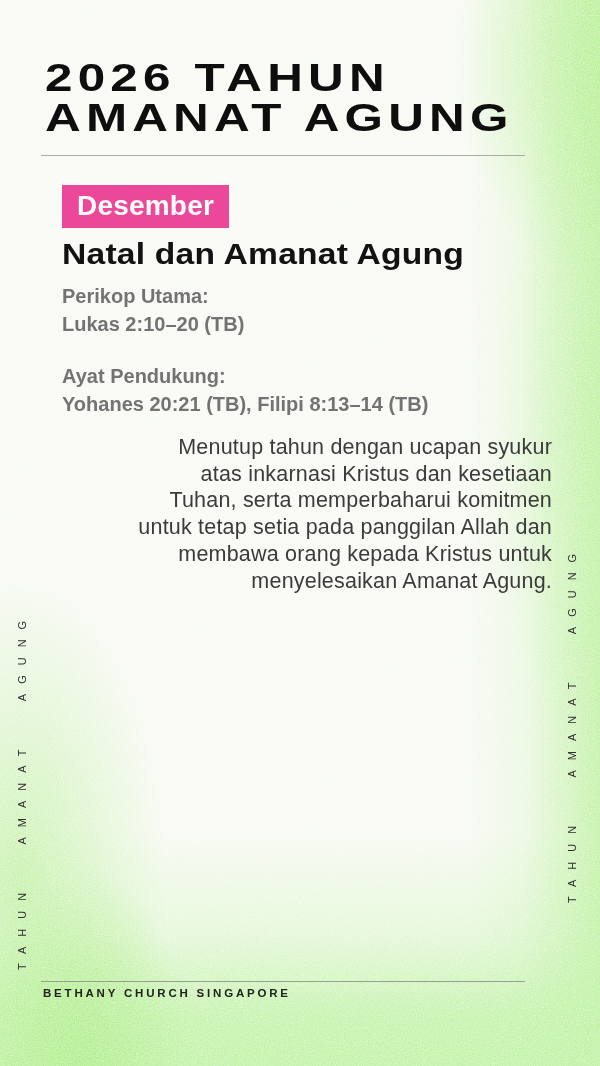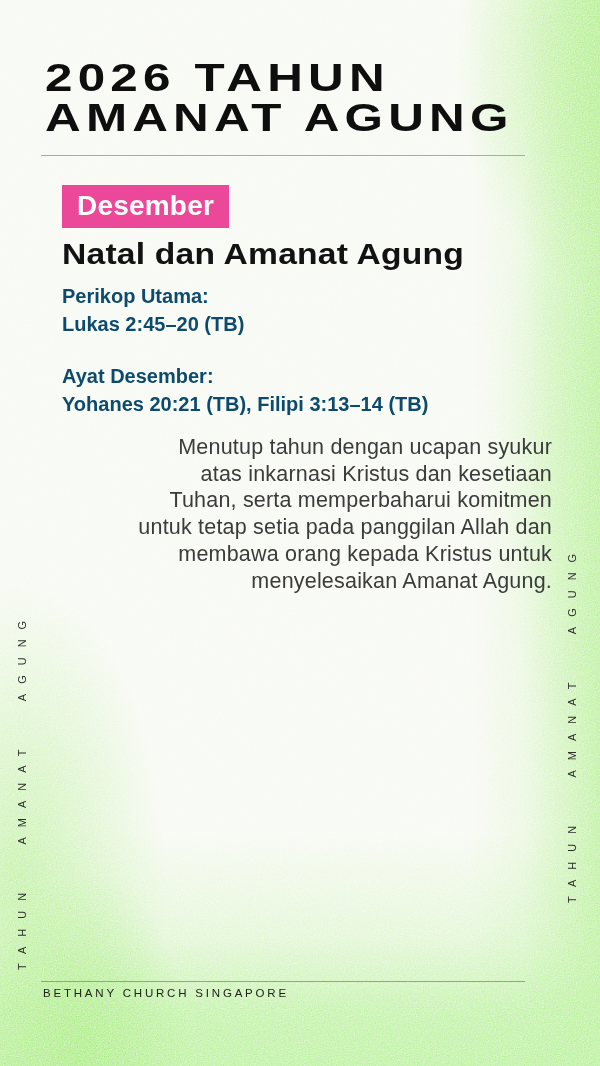--- a/index.html
+++ b/index.html
@@ -41,41 +41,41 @@
     background:#ec4899;color:#fdfdfb;
     font-size:28px;font-weight:700;line-height:28px;
     padding:7px 15px 8px 15px;letter-spacing:.2px;
   }
   .theme-title{
     position:absolute;left:62px;top:237px;
     font-size:30px;font-weight:700;color:#121212;
     letter-spacing:.2px;white-space:nowrap;
     transform:scaleX(1.12);transform-origin:0 0;
   }
-  .passage{position:absolute;left:62px;font-size:20px;font-weight:700;color:#0c4a6e;line-height:27.5px;}
+  .passage{position:absolute;left:62px;font-size:20px;font-weight:700;color:#737373;line-height:27.5px;}
   .passage-main{top:283px;}
   .passage-support{top:363px;}
   .passage .value{font-weight:700;}
   .description{
     position:absolute;left:62px;top:434px;
     font-size:21.5px;font-weight:400;color:#3b3b3b;
     line-height:26.7px;letter-spacing:.2px;
     white-space:pre-line;width:490px;text-align:right;
   }
   .vtext{
     position:absolute;white-space:nowrap;
     font-size:11px;font-weight:500;color:#2d2d2d;
     letter-spacing:10px;word-spacing:26px;
     transform:rotate(-90deg);transform-origin:0 0;
   }
   .vtext-left{left:16px;top:970px;}
   .vtext-right{left:566px;top:903px;}
   .footer-org{
     position:absolute;left:43px;top:987px;
-    font-size:11.5px;font-weight:400;color:#20241c;
+    font-size:11.5px;font-weight:700;color:#20241c;
     letter-spacing:2.8px;white-space:nowrap;
   }
 </style>
 </head>
 <body>
 
 <div class="canvas">
 
   <div class="bg"></div>
 
@@ -93,26 +93,26 @@
 AMANAT AGUNG</div>
 
     <div class="rule rule-top"></div>
 
     <div class="month-badge">Desember</div>
 
     <div class="theme-title">Natal dan Amanat Agung</div>
 
     <div class="passage passage-main">
       <div class="label">Perikop Utama:</div>
-      <div class="value">Lukas 2:45–20 (TB)</div>
+      <div class="value">Lukas 2:10–20 (TB)</div>
     </div>
 
     <div class="passage passage-support">
-      <div class="label">Ayat Desember:</div>
-      <div class="value">Yohanes 20:21 (TB), Filipi 3:13–14 (TB)</div>
+      <div class="label">Ayat Pendukung:</div>
+      <div class="value">Yohanes 20:21 (TB), Filipi 8:13–14 (TB)</div>
     </div>
 
     <div class="description">Menutup tahun dengan ucapan syukur
 atas inkarnasi Kristus dan kesetiaan
 Tuhan, serta memperbaharui komitmen
 untuk tetap setia pada panggilan Allah dan
 membawa orang kepada Kristus untuk
 menyelesaikan Amanat Agung.</div>
 
     <div class="vtext vtext-left">TAHUN AMANAT AGUNG</div>

